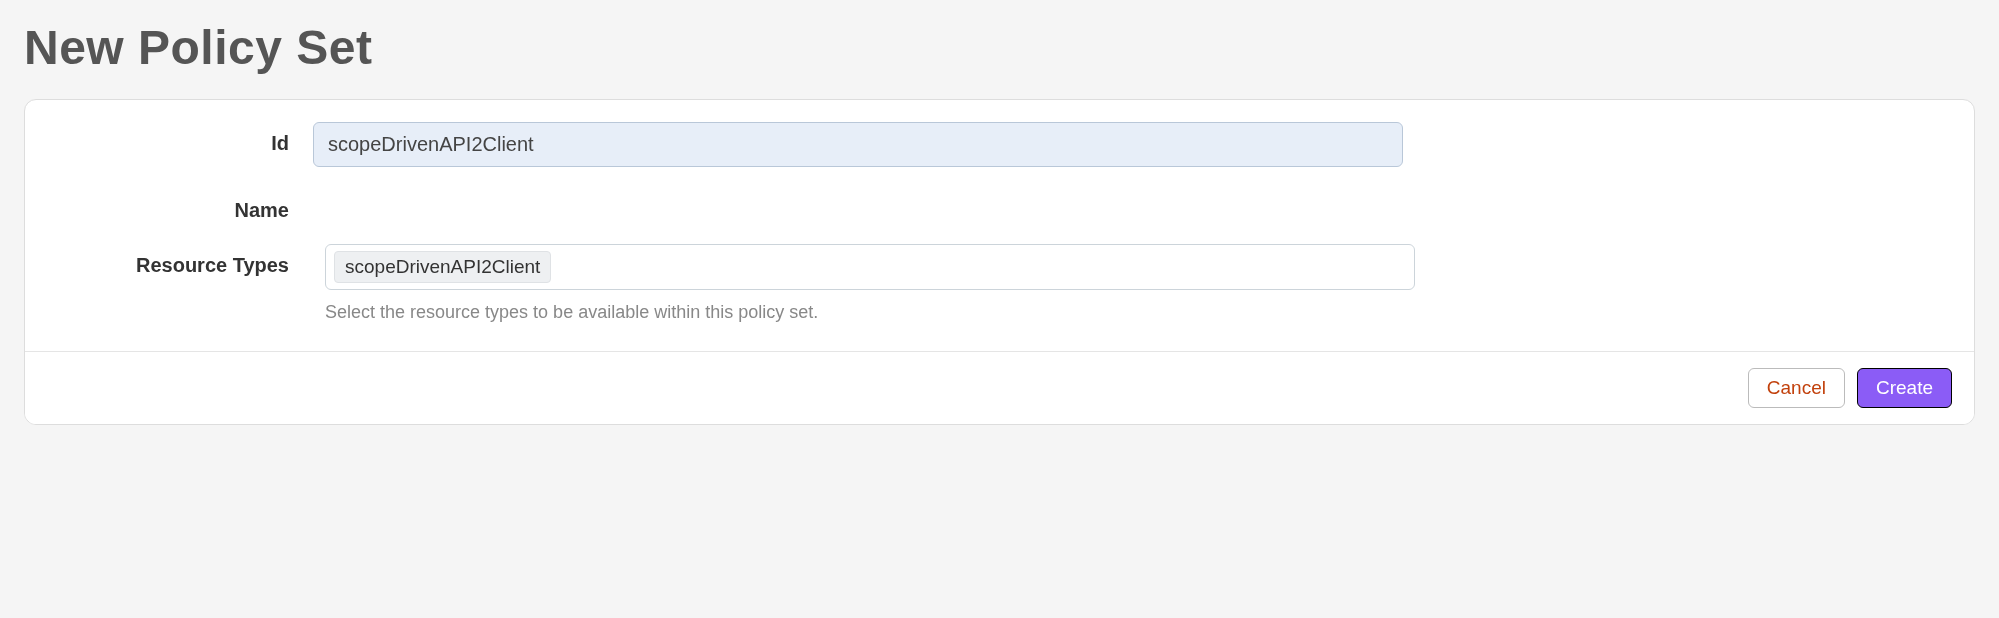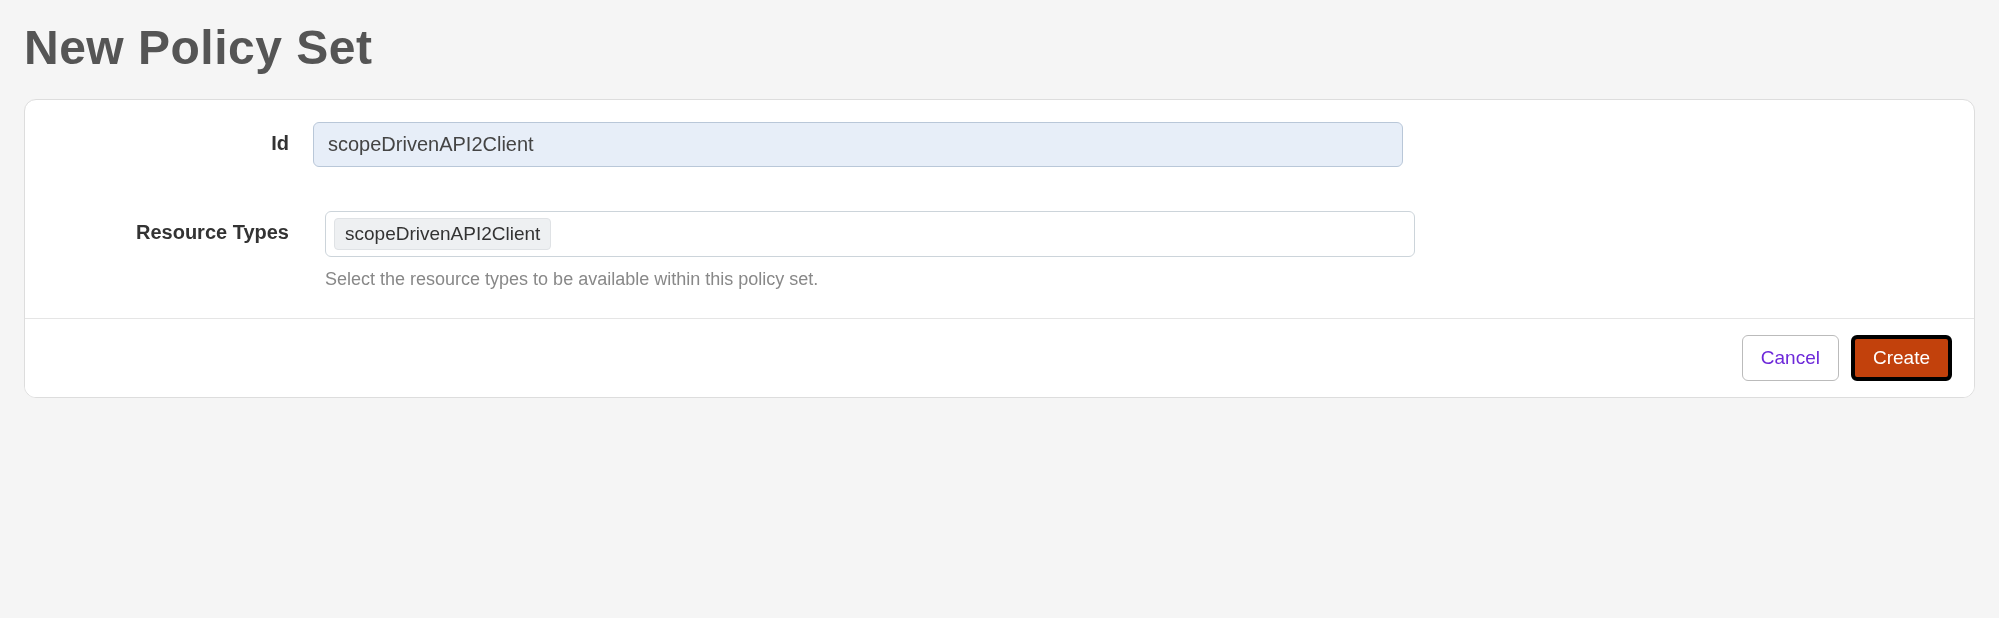--- a/index.html
+++ b/index.html
@@ -94,45 +94,46 @@
     .btn {
       font-size: 19px;
       padding: 8px 18px;
       border-radius: 6px;
       cursor: pointer;
       font-family: inherit;
     }
     .btn-default {
       background: #fff;
       border: 1px solid #bbb;
-      color: #6d28d9;
+      color: #c2410c;
       text-align: right;
     }
     .btn-primary {
-      background: #c2410c;
-      border: 4px solid #000000;
+      background: #8b5cf6;
+      border: 1px solid #000000;
       color: #fff;
     }
   </style>
 </head>
 <body>
 
 <h1 class="page-title">New Policy Set</h1>
 
 <div class="panel">
   <div class="panel-body">
 
     <div class="form-row">
       <div class="form-label">Id</div>
       <div class="form-field">
         <input type="text" class="text-input highlight" value="scopeDrivenAPI2Client" style="">
       </div>
     </div>
 
     <div class="form-row">
+      <div class="form-label">Name</div>
     </div>
 
     <div class="form-row">
       <div class="form-label">Resource Types</div>
       <div class="form-field">
         <div class="token-input">
           <span class="token">scopeDrivenAPI2Client</span>
         </div>
         <div class="help-text">Select the resource types to be available within this policy set.</div>
       </div>

